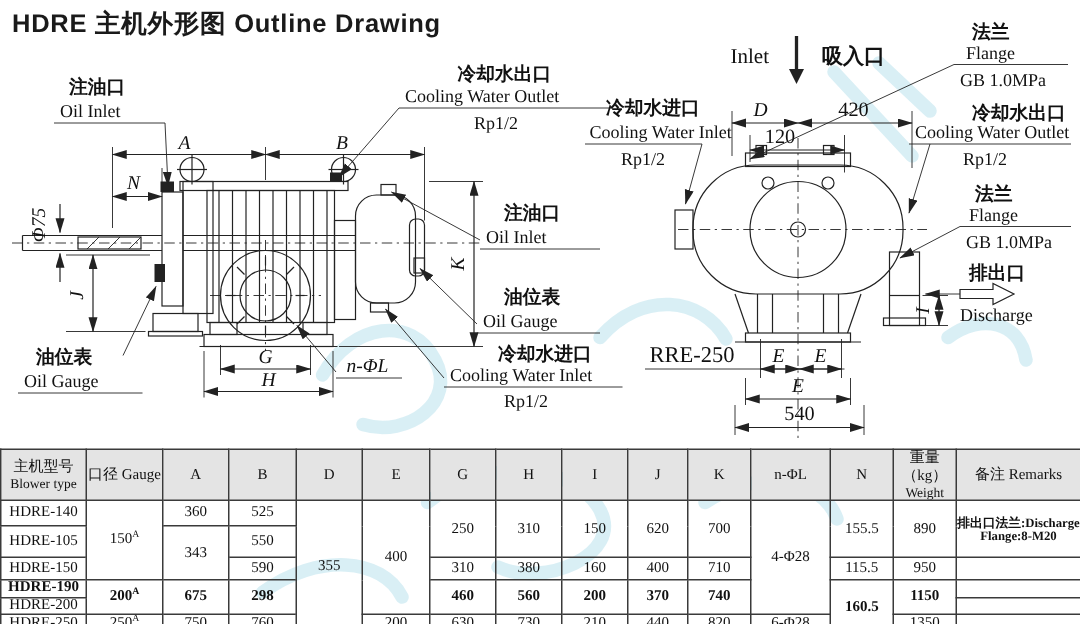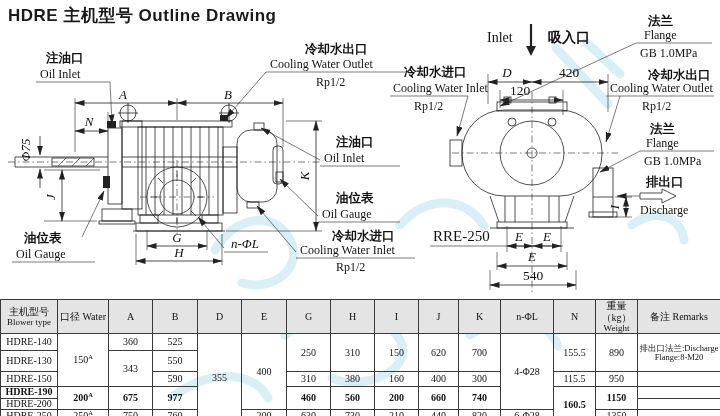--- a/index.html
+++ b/index.html
@@ -20,27 +20,27 @@
   .big{font:15px "Liberation Serif",serif;}
   .wm{stroke:#9cd4e6;stroke-width:9;opacity:.38;stroke-linecap:round;}
   .tablewrap{position:absolute;left:0;top:299px;width:720px;z-index:4;}
   #spec-table{border-collapse:collapse;table-layout:fixed;width:720px;border:1.5px solid #222;}
   #spec-table th,#spec-table td{border:1px solid #3a3a3a;text-align:center;vertical-align:middle;
      padding:0;overflow:hidden;font-family:"Liberation Serif",serif;color:#111;}
   #spec-table th{background:#e4e4e4;font-weight:normal;font-size:10px;line-height:1.15;}
   #spec-table td{font-size:10px;background:transparent;line-height:1.05;}
   #spec-table .h-en{font-size:9px;}
   #spec-table sup{font-size:6.5px;}
-  #spec-table .remarks-cell{font-size:8.5px;line-height:1.1;font-weight:400;}
+  #spec-table .remarks-cell{font-size:8.5px;line-height:1.1;font-weight:700;}
 </style>
 </head>
 <body>
 
 <div class="page">
-  <div class="title">HDRE  主机型号  Outline Drawing</div>
+  <div class="title">HDRE  主机外形图  Outline Drawing</div>
 
   <svg width="720" height="416" viewBox="0 0 720 416">
     <defs>
       <marker id="arr" markerWidth="11" markerHeight="8" refX="9.5" refY="3" orient="auto-start-reverse" markerUnits="userSpaceOnUse">
         <path d="M0,0 L10,3 L0,6 z" style="fill:#222;stroke:none"></path>
       </marker>
     </defs>
 
     <g>
       <path class="wm" d="M215,250 C235,215 275,210 290,240 C305,268 272,292 242,283"></path>
@@ -309,21 +309,21 @@
           <col style="width: 42px;">
           <col style="width: 83px;">
         </colgroup>
         <thead>
           <tr style="height: 30px;">
             <th>
               <div>主机型号</div>
               <div class="h-en">Blower type</div>
             </th>
             <th>
-              <div>口径 Water</div>
+              <div>口径 Gauge</div>
             </th>
             <th>
               <div>A</div>
             </th>
             <th>
               <div>B</div>
             </th>
             <th>
               <div>D</div>
             </th>
@@ -372,45 +372,45 @@
             <td rowspan="2">310</td>
             <td rowspan="2">150</td>
             <td rowspan="2">620</td>
             <td rowspan="2">700</td>
             <td rowspan="5">4-Φ28</td>
             <td rowspan="2">155.5</td>
             <td rowspan="2">890</td>
             <td rowspan="2" class="remarks-cell">排出口法兰:Discharge Flange:8-M20</td>
           </tr>
           <tr style="height: 21px;">
-            <td>HDRE-130</td>
+            <td>HDRE-105</td>
             <td rowspan="2">343</td>
             <td>550</td>
           </tr>
           <tr style="height: 15px;">
             <td>HDRE-150</td>
             <td>590</td>
             <td>310</td>
             <td>380</td>
             <td>160</td>
             <td>400</td>
-            <td>300</td>
+            <td>710</td>
             <td>115.5</td>
             <td>950</td>
             <td></td>
           </tr>
           <tr style="height: 11px; font-weight: bold;">
             <td>HDRE-190</td>
             <td rowspan="2">200<sup>A</sup></td>
             <td rowspan="2">675</td>
-            <td rowspan="2">977</td>
+            <td rowspan="2">298</td>
             <td rowspan="2">460</td>
             <td rowspan="2">560</td>
             <td rowspan="2">200</td>
-            <td rowspan="2">660</td>
+            <td rowspan="2">370</td>
             <td rowspan="2">740</td>
             <td rowspan="3">160.5</td>
             <td rowspan="2">1150</td>
             <td></td>
           </tr>
           <tr style="height: 10px;">
             <td>HDRE-200</td>
             <td></td>
           </tr>
           <tr style="height: 13px;">

